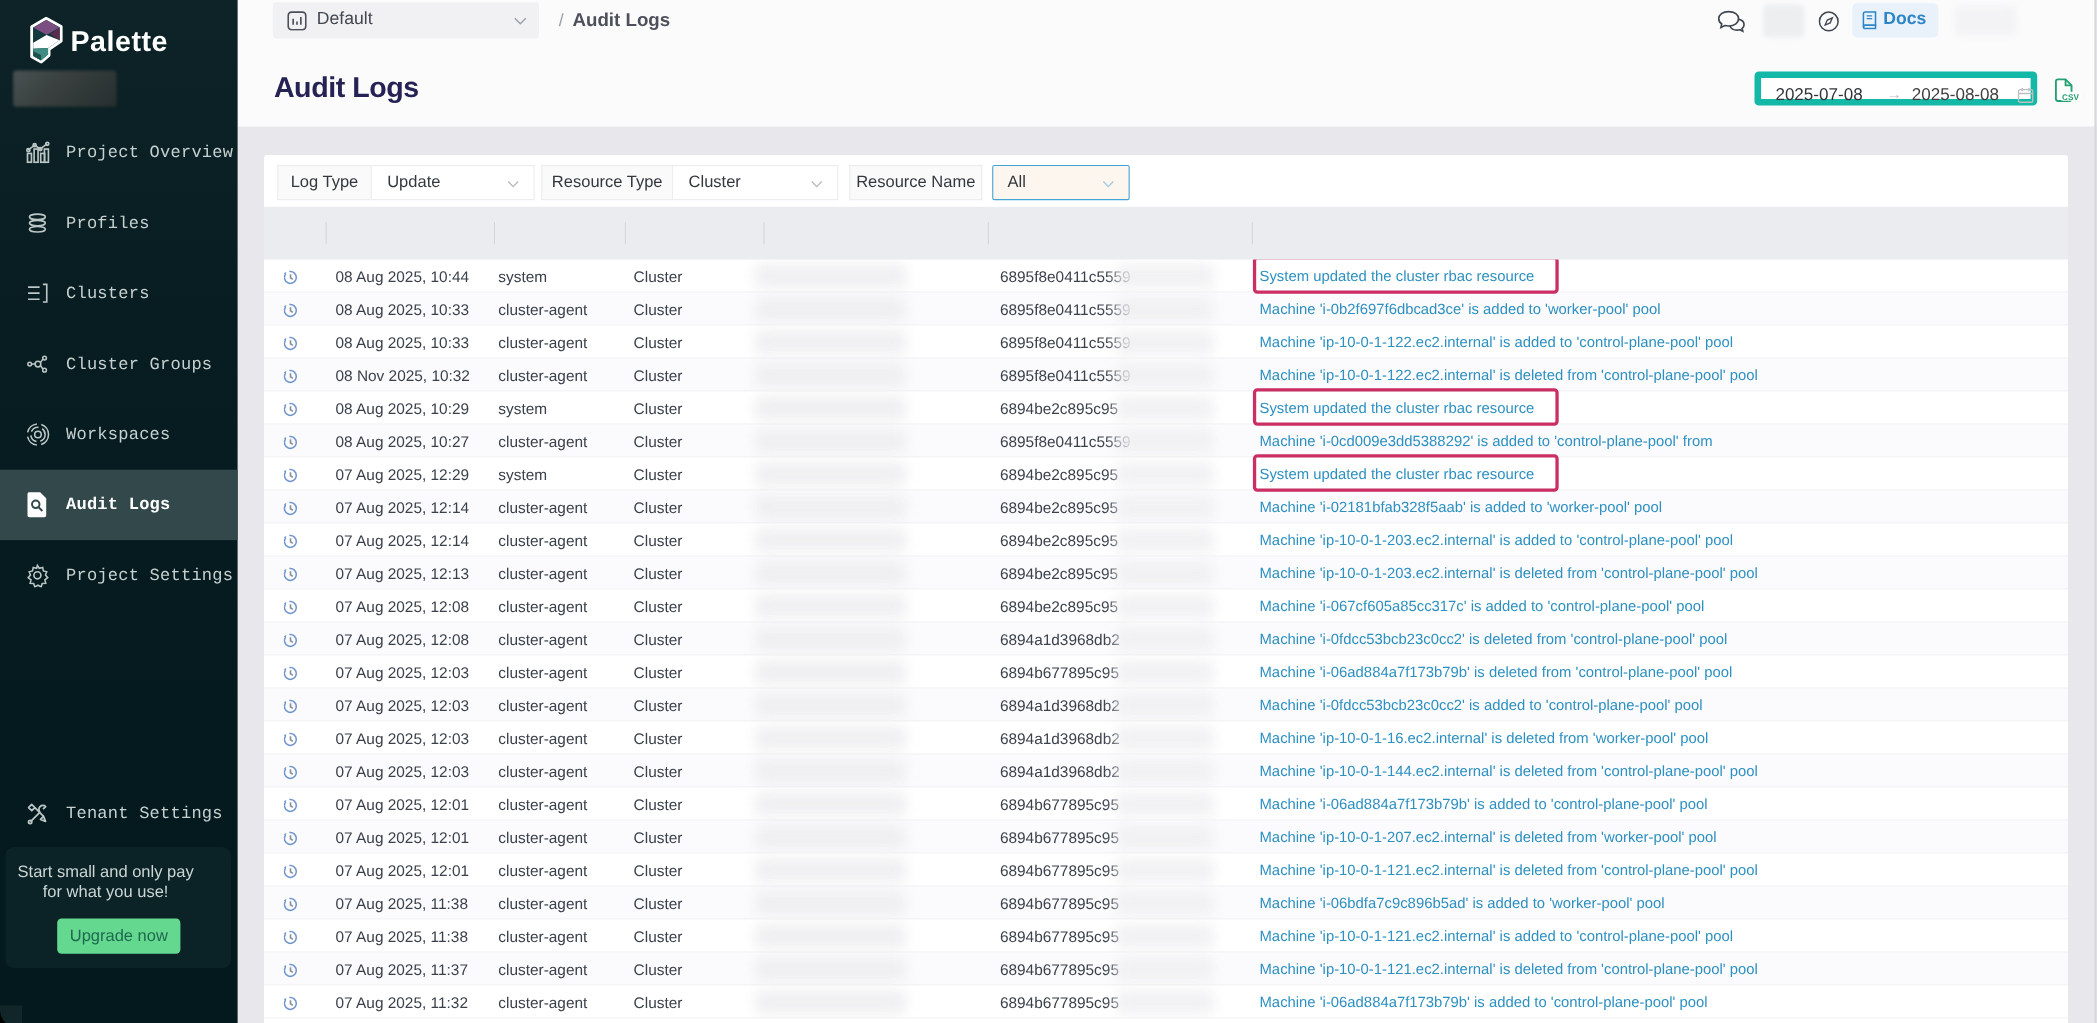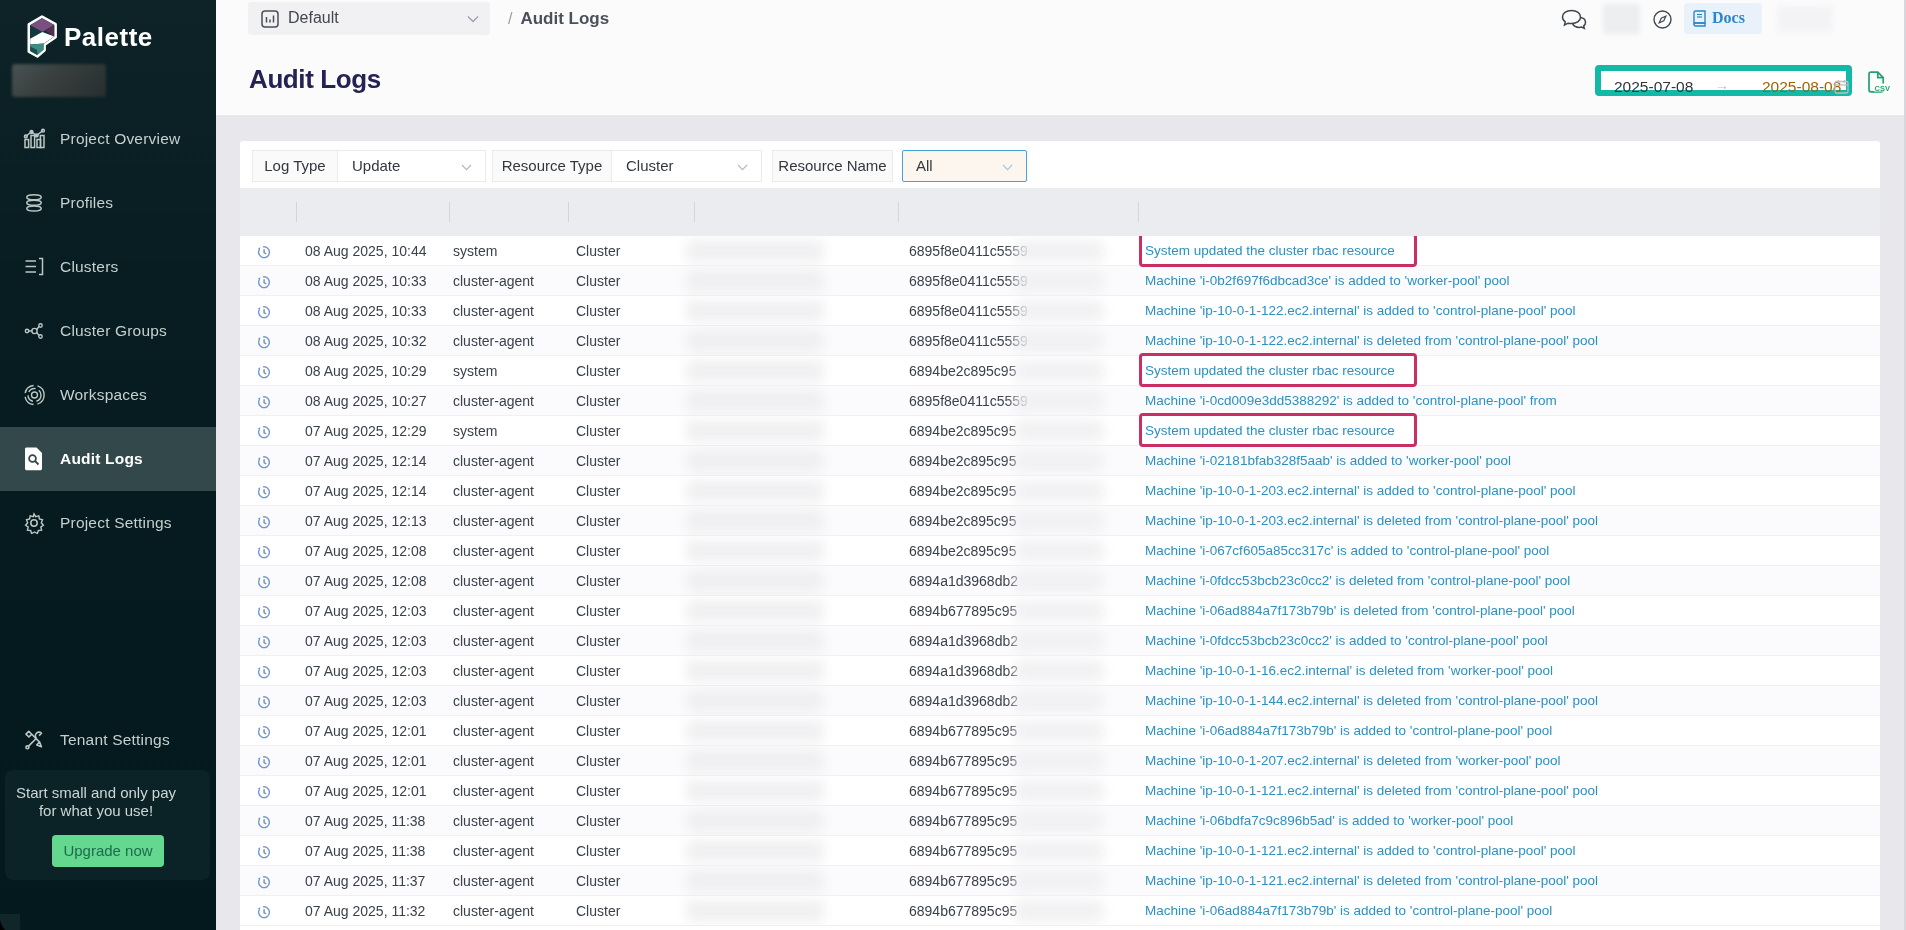--- a/index.html
+++ b/index.html
@@ -9,21 +9,21 @@
 
 #sidebar { position:absolute; left:0; top:0; width:216px; height:930px;
   background:linear-gradient(180deg,#0d2327 0%,#071d21 30%,#041a1e 70%,#03191d 100%); z-index:5; }
 #logo { position:absolute; left:27px; top:15px; }
 #logotext { position:absolute; left:64px; top:22px; color:#fff; font-size:26px; font-weight:600; letter-spacing:0.5px; }
 #projblur { position:absolute; left:12px; top:64px; width:94px; height:33px; border-radius:3px;
   background:linear-gradient(135deg,#495253 0%,#39403f 40%,#272e2f 100%); filter:blur(1.5px); }
 .navitem { position:absolute; left:0; width:216px; height:64px; }
 .navitem .ic { position:absolute; left:23px; top:50%; transform:translateY(-50%); }
 .navitem .lbl { position:absolute; left:60px; top:50%; transform:translateY(-50%);
-  color:#c6d0ce; font-size:15.5px; letter-spacing:0.2px; white-space:nowrap; }
+  color:#c6d0ce; font-size:15.5px; letter-spacing:0.2px; white-space:nowrap;font-family:Liberation Mono, monospace; }
 .navitem.active { background:#32484a; }
 .navitem.active .lbl { color:#fff; font-weight:600; }
 #promo { position:absolute; left:5px; top:770px; width:205px; height:110px; border-radius:8px; background:#0b2226; }
 #promo .txt { left:0; width:182px; text-align:center; color:#ccd6d4; font-size:15px; line-height:18px; position:absolute; top:14px; }
 #upgrade { position:absolute; left:47px; top:65px; width:112px; height:32px; background:#63d88e; border-radius:4px;
   color:#1f6950; font-size:15px; font-weight:400; text-align:center; line-height:31px; }
 #botbar { position:absolute; left:0; top:881px; width:216px; height:49px; background:#112629; border-top:1px solid #24393c; }
 #sclogo { position:absolute; left:15px; top:6px; }
 #sctext { position:absolute; left:45px; top:8px; color:#d6dedc; font-size:12.5px; line-height:13.5px; }
 #sctext b { font-weight:700; letter-spacing:0.3px; }
@@ -31,27 +31,27 @@
 
 
 #main { position:absolute; left:216px; top:0; width:1690px; height:930px; background:#e8e7eb; }
 #topwhite { position:absolute; left:0; top:0; width:1690px; height:115px; background:#fbfbfc; }
 #defbox { position:absolute; left:32px; top:2px; width:242px; height:33px; background:#f1f1f4; border-radius:3px; }
 #defbox .txt { position:absolute; left:40px; top:7px; font-size:16px; color:#42464f; }
 #crumb { position:absolute; left:292px; top:9px; font-size:16px; color:#9aa0a8; }
 #crumb b { color:#4b505a; font-weight:600; margin-left:8px; font-size:17px; }
 #title { position:absolute; left:33px; top:64px; font-size:26px; font-weight:700; color:#252254; letter-spacing:-0.4px; }
 #docsbtn { position:absolute; left:1468px; top:3px; width:78px; height:31px; background:#e9f1fb; border-radius:4px; }
-#docsbtn span { position:absolute; left:28px; top:6px; color:#2d85c8; font-size:16px; font-weight:600;font-family:Liberation Serif, serif; }
+#docsbtn span { position:absolute; left:28px; top:6px; color:#2d85c8; font-size:16px; font-weight:600; }
 #blur1 { position:absolute; left:1387px; top:4px; width:37px; height:30px; border-radius:4px; background:#eceef0; filter:blur(2px); }
 #blur2 { position:absolute; left:1561px; top:6px; width:56px; height:26px; border-radius:4px; background:#f3f3f5; filter:blur(3px); }
 #datebox { position:absolute; left:1379px; top:65px; width:257px; height:31px; border:6px solid #14b8a6; border-radius:4px; background:#fff; }
 #datebox .d1 { position:absolute; left:13px; top:7px; font-size:15.5px; color:#31353b; }
 #datebox .ar { position:absolute; left:114px; top:6px; font-size:14px; color:#b9bcc0; }
-#datebox .d2 { position:absolute; left:137px; top:7px; font-size:15.5px; color:#a16207;margin-left:24px; }
+#datebox .d2 { position:absolute; left:137px; top:7px; font-size:15.5px; color:#404040; }
 
 
 #card { position:absolute; left:24px; top:141px; width:1640px; height:789px; background:#fff; border-radius:3px 3px 0 0; }
 .fgrp { position:absolute; top:9px; height:32px; }
 .flabel { position:absolute; top:0; height:32px; background:#fafafa; border:1px solid #ebebeb; 
   font-size:15px; color:#33373e; line-height:30px; text-align:center; }
 .fsel { position:absolute; top:0; height:32px; background:#fff; border:1px solid #ebebeb; border-left:none;
   font-size:15px; color:#33373e; line-height:30px; }
 .fsel svg.chev { position:absolute; right:13px; top:13px; }
 #fsel3 { border:1.5px solid #41a3d6; border-radius:2px; background:#fdf6ee; }
@@ -207,21 +207,21 @@
           <span class="c5">6895f8e0411c5559</span>
           <div class="ublur"></div>
           <span class="upd">Machine 'ip-10-0-1-122.ec2.internal' is added to 'control-plane-pool' pool</span>
         </div>
       <div class="row alt" style="top:90px">
           <svg class="hicon" width="14" height="14" viewBox="0 0 14 14">
             <path d="M6.06 1.9 A5.4 5.4 0 1 1 2.58 4.1" fill="none" stroke="#6189c9" stroke-width="1.4" opacity="0.9"></path>
             <path d="M2.8 4.6 L0.95 3.5 L3.3 2.3 Z" fill="#6189c9" opacity="0.9"></path>
             <path d="M7.1 4.3 V7.5 L9.2 9.0" fill="none" stroke="#8a9099" stroke-width="1.5"></path>
           </svg>
-          <span class="c1">08 Aug 2025, 10:32</span>
+          <span class="c1">08 Nov 2025, 10:32</span>
           <span class="c2">cluster-agent</span>
           <span class="c3">Cluster</span>
           <div class="nblur"></div>
           <span class="c5">6895f8e0411c5559</span>
           <div class="ublur"></div>
           <span class="upd">Machine 'ip-10-0-1-122.ec2.internal' is deleted from 'control-plane-pool' pool</span>
         </div>
       <div class="row" style="top:120px">
           <svg class="hicon" width="14" height="14" viewBox="0 0 14 14">
             <path d="M6.06 1.9 A5.4 5.4 0 1 1 2.58 4.1" fill="none" stroke="#6189c9" stroke-width="1.4" opacity="0.9"></path>

